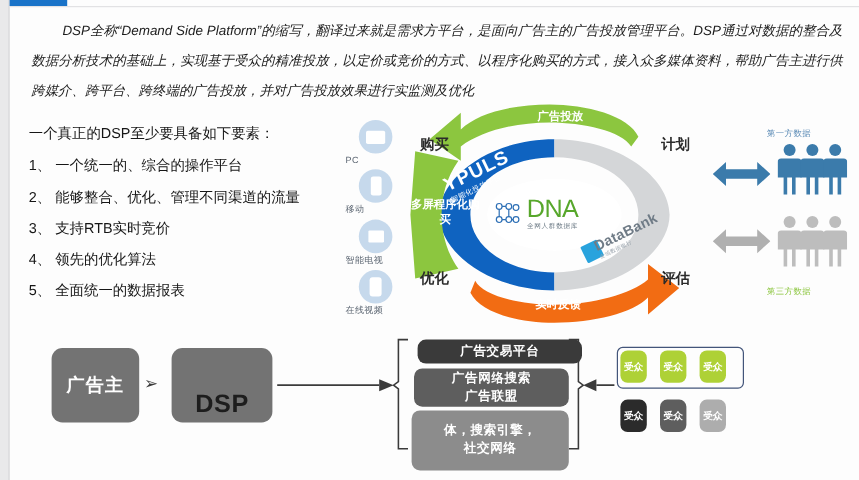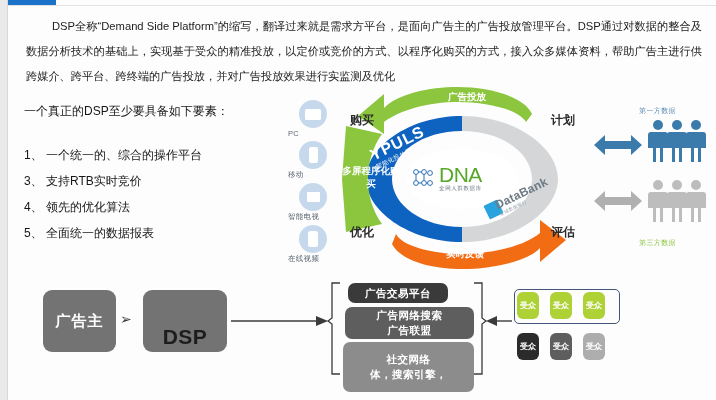--- a/index.html
+++ b/index.html
@@ -6,25 +6,25 @@
   body{width:716px;height:400px;position:relative;overflow:hidden;
        font-family:"Liberation Sans","DejaVu Sans",sans-serif;color:#222;}
 
   .page{position:absolute;inset:0;background:#fdfdfd;}
   .left-rail{position:absolute;left:0;top:0;width:7px;height:400px;background:#e9e9ea;border-right:1px solid #d8d8da;}
   .top-tab{position:absolute;left:8px;top:0;width:48px;height:5px;background:#1a73c8;}
   .hairline{position:absolute;left:8px;top:5px;width:708px;height:1px;background:#e2e2e4;}
 
   
   .intro{position:absolute;left:26px;top:14px;width:676px;
-         font-size:11.2px;line-height:25px;color:#1c1c1c;text-align:justify;text-indent:26px;}
+         font-size:11.2px;line-height:25px;color:#1c1c1c;text-align:justify;text-indent:26px;font-style:italic;}
 
   
   .list-wrap{position:absolute;left:24px;top:100px;width:262px;}
-  .list-head{font-size:12px;line-height:22px;color:#161616;font-weight:500;margin-bottom:20px;}
+  .list-head{font-size:12px;line-height:22px;color:#161616;font-weight:500;margin-bottom:3px;}
   .list-item{font-size:12px;line-height:26px;color:#161616;white-space:nowrap;}
   .list-item .num{display:inline-block;min-width:22px;}
 
   
   .devices{position:absolute;left:288px;top:100px;width:50px;}
   .dev{width:50px;margin-bottom:3px;text-align:left;}
   .dev .circ{width:28px;height:28px;border-radius:50%;background:#c6d9ec;
              margin:0 auto;display:flex;align-items:center;justify-content:center;}
   .dev .circ .scr{background:#fff;}
   .dev .lbl{font-size:7.5px;color:#5c6672;margin-top:1px;letter-spacing:.3px;}
@@ -74,21 +74,21 @@
   .gbox{position:absolute;border-radius:9px;background:#737373;
         display:flex;align-items:center;justify-content:center;}
   .gbox .t{font-size:15px;font-weight:bold;color:#ffffff;letter-spacing:1px;}
   .gbox .tb{font-size:21px;font-weight:bold;color:#1d1d1d;letter-spacing:.5px;margin-top:32px;}
   .adv{left:43px;top:290px;width:73px;height:62px;}
   .dsp{left:143px;top:290px;width:84px;height:62px;}
 
   .midbox{position:absolute;border-radius:7px;display:flex;align-items:center;
           justify-content:center;text-align:center;color:#fff;
           font-size:10.5px;line-height:15px;font-weight:bold;letter-spacing:.5px;}
-  .mb1{left:348px;top:283px;width:100px;height:20px;background:#3a3a3a;}
+  .mb1{left:348px;top:283px;width:137px;height:20px;background:#3a3a3a;}
   .mb2{left:345px;top:307px;width:129px;height:32px;background:#5e5e5e;}
   .mb3{left:343px;top:342px;width:131px;height:50px;background:#8c8c8c;}
 
   .aud-group{position:absolute;left:514px;top:289px;width:104px;height:33px;
              border:1.4px solid #43557a;border-radius:5px;}
   .aud{position:absolute;border-radius:6px;display:flex;align-items:center;
        justify-content:center;font-size:8px;line-height:9px;color:#fff;
        font-weight:bold;text-align:center;width:22px;height:27px;}
   .aud-g{background:#aed136;}
   .a1{left:517px;top:292px;} .a2{left:550px;top:292px;} .a3{left:583px;top:292px;}
@@ -106,20 +106,23 @@
   <div class="left-rail"></div>
   <div class="top-tab"></div>
   <div class="hairline"></div>
 
   <div class="intro">DSP全称“Demand Side Platform”的缩写，翻译过来就是需求方平台，是面向广告主的广告投放管理平台。DSP通过对数据的整合及数据分析技术的基础上，实现基于受众的精准投放，以定价或竞价的方式、以程序化购买的方式，接入众多媒体资料，帮助广告主进行供跨媒介、跨平台、跨终端的广告投放，并对广告投放效果进行实监测及优化</div>
 
   <div class="list-wrap">
     <div class="list-head">一个真正的DSP至少要具备如下要素：</div>
     <div class="list-item">
       <span class="num">1、</span><span>一个统一的、综合的操作平台</span>
+    </div>
+    <div class="list-item">
+      <span class="num">2、</span><span>能够整合、优化、管理不同渠道的流量</span>
     </div>
     <div class="list-item">
       <span class="num">3、</span><span>支持RTB实时竞价</span>
     </div>
     <div class="list-item">
       <span class="num">4、</span><span>领先的优化算法</span>
     </div>
     <div class="list-item">
       <span class="num">5、</span><span>全面统一的数据报表</span>
     </div>
@@ -276,22 +279,22 @@
     <span>广告交易平台</span>
   </div>
   <div class="midbox mb2">
     <span style="display:block;">
       <span style="display:block;">广告网络搜索</span>
       <span style="display:block;">广告联盟</span>
     </span>
   </div>
   <div class="midbox mb3">
     <span style="display:block;">
+      <span style="display:block;">体，搜索引擎，</span>
       <span style="display:block;">社交网络</span>
-      <span style="display:block;">体，搜索引擎，</span>
     </span>
   </div>
 
   <div class="aud-group"></div>
   <div class="aud aud-g a1">受众</div>
   <div class="aud aud-g a2">受众</div>
   <div class="aud aud-g a3">受众</div>
   <div class="aud a4">受众</div>
   <div class="aud a5">受众</div>
   <div class="aud a6">受众</div>

